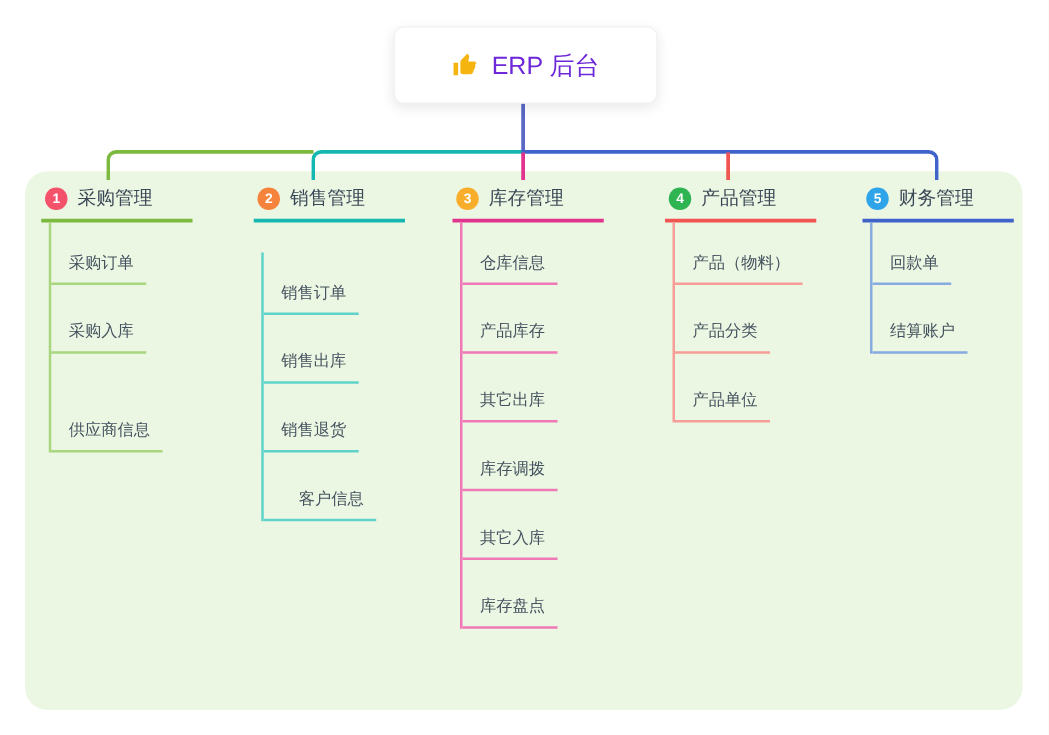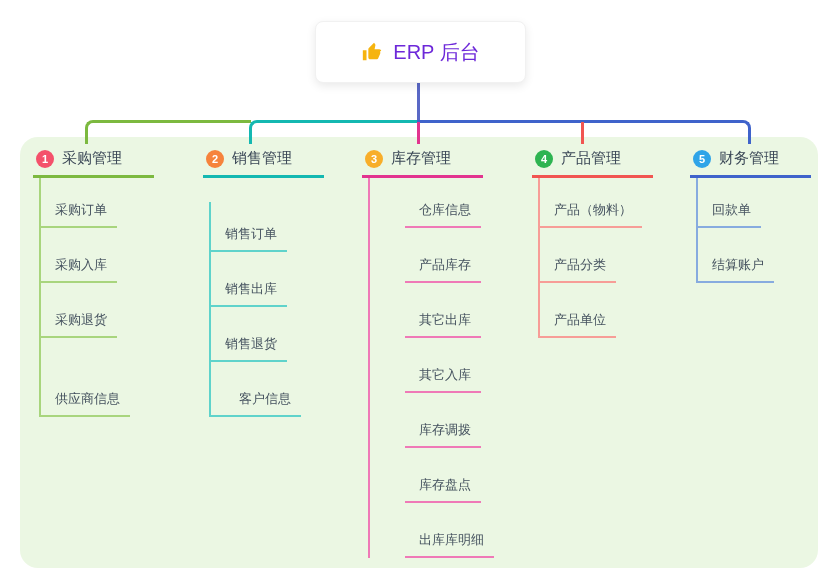--- a/index.html
+++ b/index.html
@@ -73,49 +73,47 @@
 
 <div>
     <div class="branch" style="left: 33px;">
       <div class="branch-header" style="border-bottom-color: rgb(124, 185, 63);">
         <span class="badge" style="background: rgb(244, 81, 107);">1</span>
         <span>采购管理</span>
       </div>
       <div class="children" style="border-left-color: rgb(168, 213, 125);">
         <div class="child" style="border-bottom-color: rgb(168, 213, 125);">采购订单</div>
         <div class="child" style="border-bottom-color: rgb(168, 213, 125);">采购入库</div>
-        <div class="child" style="border-bottom-color: rgb(168, 213, 125);">采购退货</div>
         <div class="child" style="border-bottom-color: rgb(168, 213, 125); margin-top: 24px;">供应商信息</div>
       </div>
     </div>
     <div class="branch" style="left: 203px;">
       <div class="branch-header" style="border-bottom-color: rgb(20, 184, 177);">
         <span class="badge" style="background: rgb(246, 131, 60);">2</span>
         <span>销售管理</span>
       </div>
       <div class="children" style="border-left-color: rgb(95, 211, 203);">
         <div class="child" style="border-bottom-color: rgb(95, 211, 203); margin-top: 24px;">销售订单</div>
         <div class="child" style="border-bottom-color: rgb(95, 211, 203);">销售出库</div>
         <div class="child" style="border-bottom-color: rgb(95, 211, 203);">销售退货</div>
         <div class="child" style="border-bottom-color: rgb(95, 211, 203); padding-left: 28px;">客户信息</div>
       </div>
     </div>
     <div class="branch" style="left: 362px;">
       <div class="branch-header" style="border-bottom-color: rgb(226, 52, 143);">
         <span class="badge" style="background: rgb(248, 174, 42);">3</span>
         <span>库存管理</span>
       </div>
-      <div class="children" style="border-left-color: rgb(239, 121, 183); padding-left: 35px;">
+      <div class="children" style="border-left-color: rgb(239, 121, 183);">
         <div class="child" style="border-bottom-color: rgb(239, 121, 183);">仓库信息</div>
         <div class="child" style="border-bottom-color: rgb(239, 121, 183);">产品库存</div>
         <div class="child" style="border-bottom-color: rgb(239, 121, 183);">其它出库</div>
+        <div class="child" style="border-bottom-color: rgb(239, 121, 183);">库存调拨</div>
         <div class="child" style="border-bottom-color: rgb(239, 121, 183);">其它入库</div>
-        <div class="child" style="border-bottom-color: rgb(239, 121, 183);">库存调拨</div>
         <div class="child" style="border-bottom-color: rgb(239, 121, 183);">库存盘点</div>
-        <div class="child" style="border-bottom-color: rgb(239, 121, 183);">出库库明细</div>
       </div>
     </div>
     <div class="branch" style="left: 532px;">
       <div class="branch-header" style="border-bottom-color: rgb(241, 85, 81);">
         <span class="badge" style="background: rgb(46, 180, 81);">4</span>
         <span>产品管理</span>
       </div>
       <div class="children" style="border-left-color: rgb(247, 157, 151);">
         <div class="child" style="border-bottom-color: rgb(247, 157, 151);">产品（物料）</div>
         <div class="child" style="border-bottom-color: rgb(247, 157, 151);">产品分类</div>

